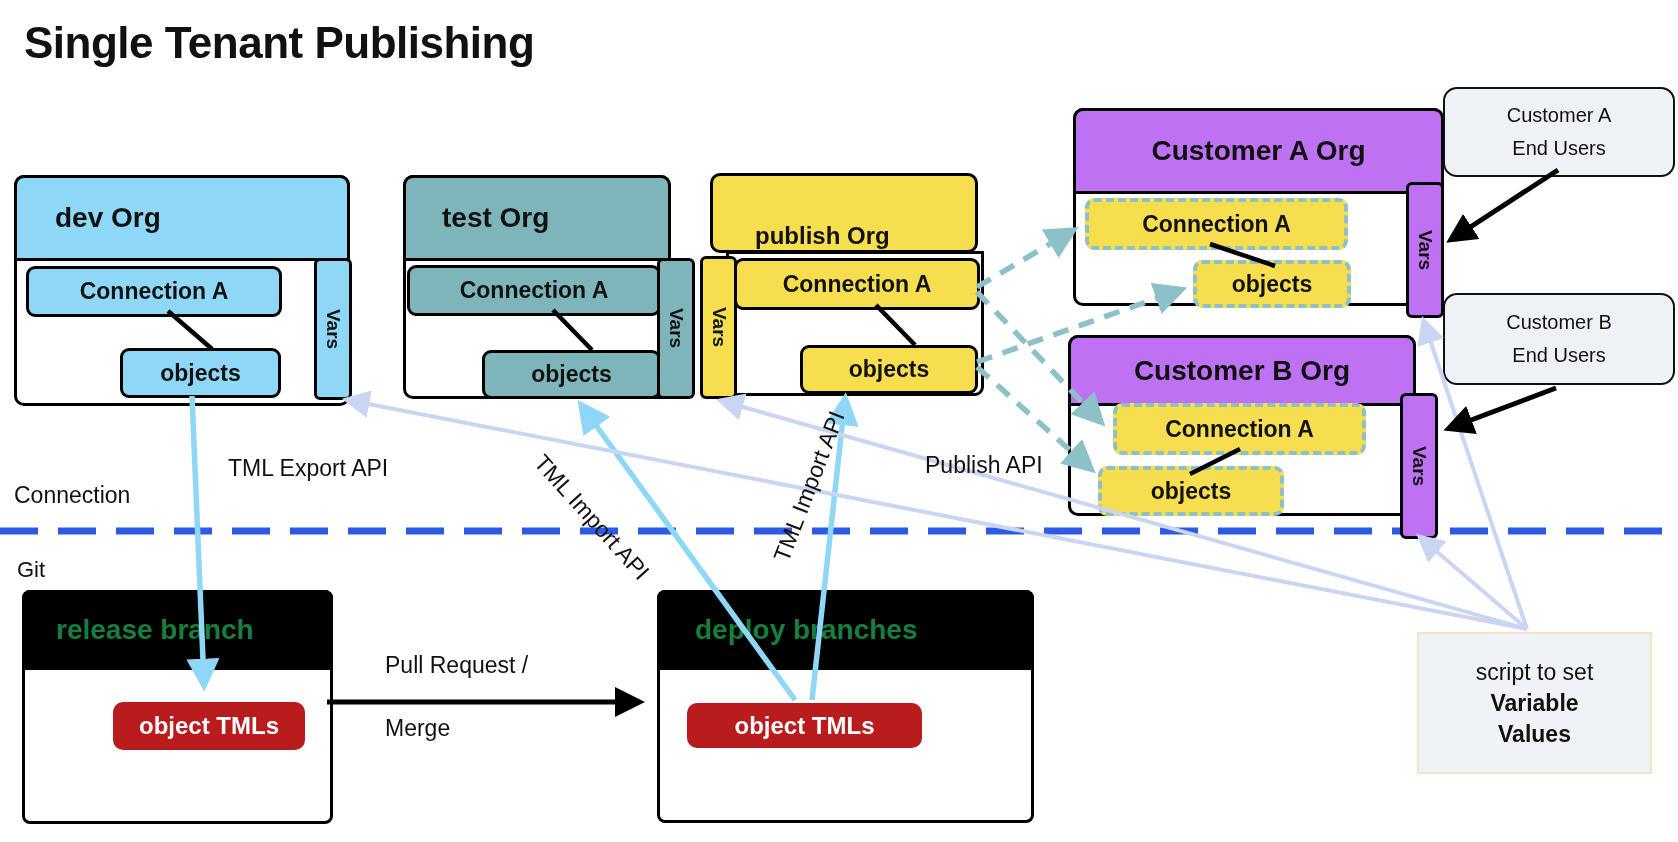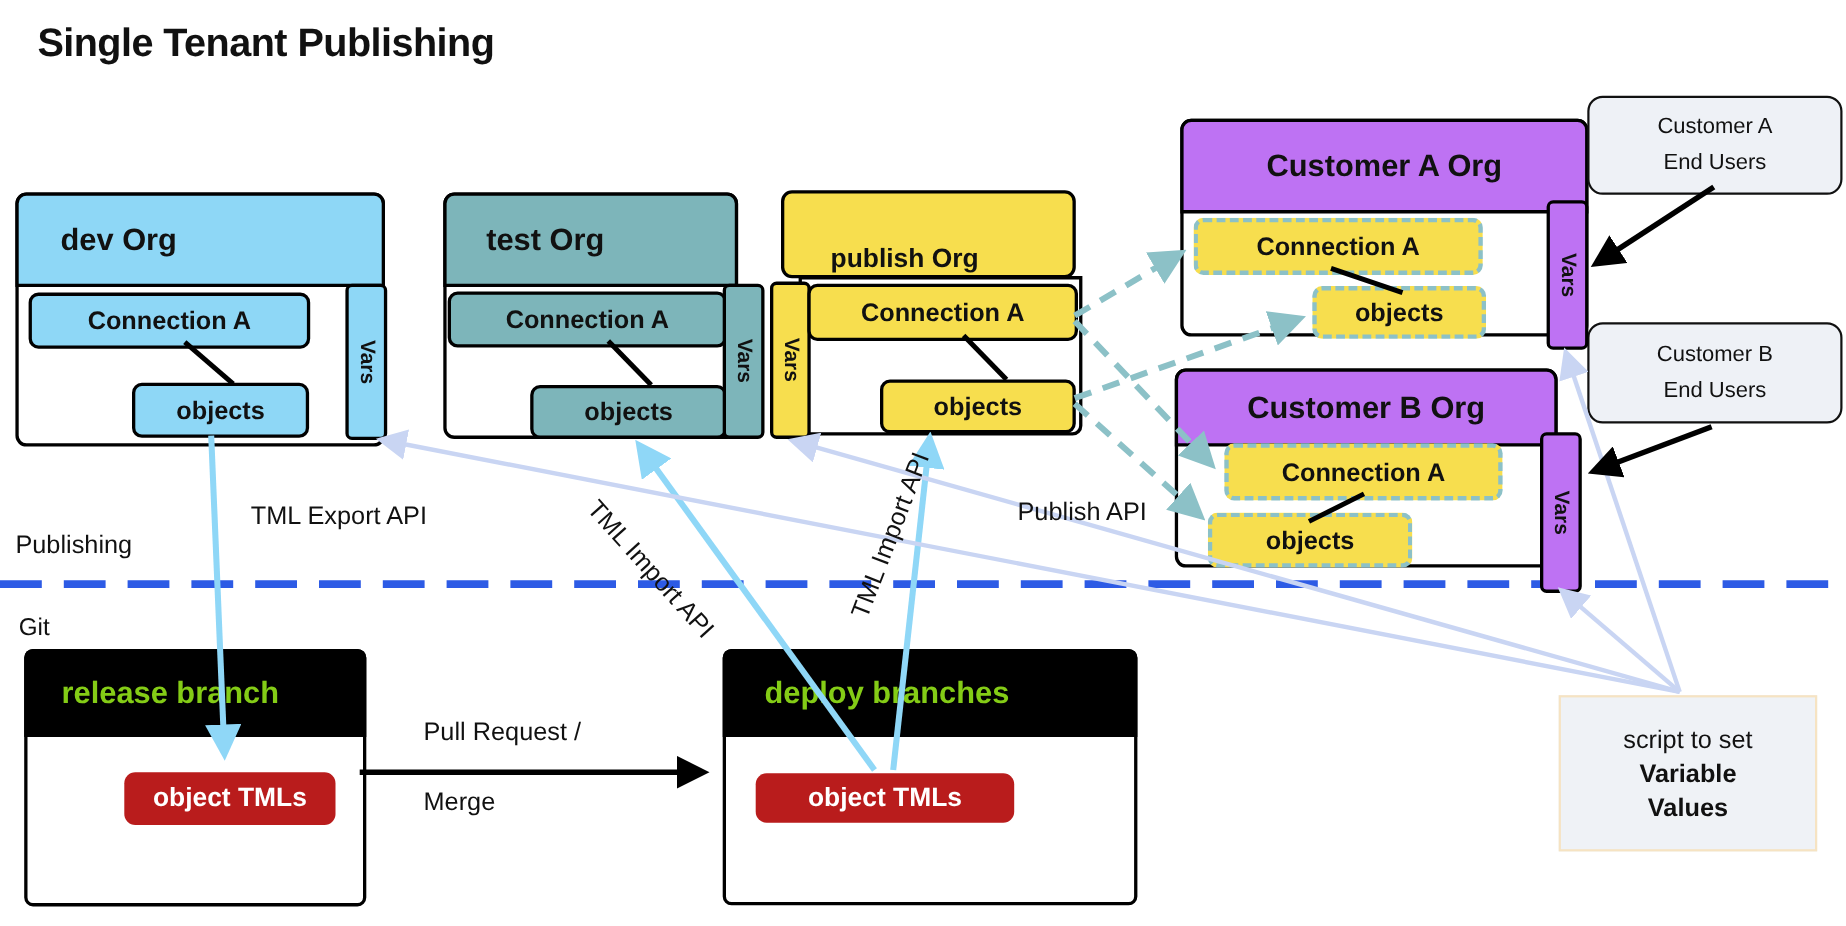--- a/index.html
+++ b/index.html
@@ -18,33 +18,33 @@
   .dashed-item{border:4px dashed #8CC1C7;background:#F7DE4E;}
   .vars{position:absolute;border:3px solid #000;border-radius:6px;z-index:2;
         display:flex;align-items:center;justify-content:center;
         writing-mode:vertical-rl;text-orientation:mixed;font-weight:bold;font-size:19px;}
   .blue-bg{background:#8ED7F6;}
   .teal-bg{background:#7DB5BA;}
   .yellow-bg{background:#F7DE4E;}
   .purple-bg{background:#BE72F3;}
   .git-card{position:absolute;background:#fff;border:3px solid #000;border-radius:8px;z-index:1;}
   .git-header{position:absolute;left:-3px;top:-3px;right:-3px;height:80px;background:#000;
-              border-radius:8px 8px 0 0;display:flex;align-items:center;color:#84cc16;
+              border-radius:8px 8px 0 0;display:flex;align-items:center;color:#15803d;
               font-weight:bold;font-size:28px;}
   .git-item{position:absolute;background:#b91c1c;color:#fff;border-radius:10px;display:flex;
             align-items:center;justify-content:center;font-weight:bold;font-size:24px;z-index:2;}
   .note-box{position:absolute;background:#EEF1F6;border:2.5px solid #111;border-radius:14px;
             display:flex;flex-direction:column;align-items:center;justify-content:center;
             font-size:20px;line-height:33px;z-index:1;}
   .float-label{position:absolute;font-size:23px;z-index:6;white-space:nowrap;}
   .rot{transform-origin:center center;}
   #script-box{position:absolute;background:#EFF2F6;border:2px solid #F6E3C2;z-index:1;
               display:flex;flex-direction:column;align-items:center;justify-content:center;
               font-size:23px;line-height:31px;text-align:center;}
-  #page-title{position:absolute;left:34px;top:18px;font-size:36px;font-weight:bold;
+  #page-title{position:absolute;left:24px;top:18px;font-size:44px;font-weight:bold;
               letter-spacing:-0.5px;z-index:1;}
 </style>
 </head>
 <body>
 
 <div id="stage">
 
   <div id="page-title">Single Tenant Publishing</div>
 
   <svg id="divider-svg" class="layer" width="1678" height="842">
@@ -128,21 +128,21 @@
 
   <div class="note-box" style="left:1443px;top:87px;width:228px;height:86px;">
     <span>Customer A</span>
     <span>End Users</span>
   </div>
   <div class="note-box" style="left:1443px;top:293px;width:228px;height:88px;">
     <span>Customer B</span>
     <span>End Users</span>
   </div>
 
-  <div class="float-label" style="left:14px;top:482px;font-size:23px;">Publishing</div>
+  <div class="float-label" style="left:14px;top:482px;font-size:23px;">Connection</div>
   <div class="float-label" style="left:17px;top:557px;font-size:22px;">Git</div>
 
   <div class="git-card" style="left:22px;top:590px;width:305px;height:228px;">
     <div class="git-header" style="padding-left:34px;">
       <span>release branch</span>
     </div>
   </div>
   <div class="git-item" style="left:113px;top:702px;width:192px;height:48px;">
     <span>object TMLs</span>
   </div>

